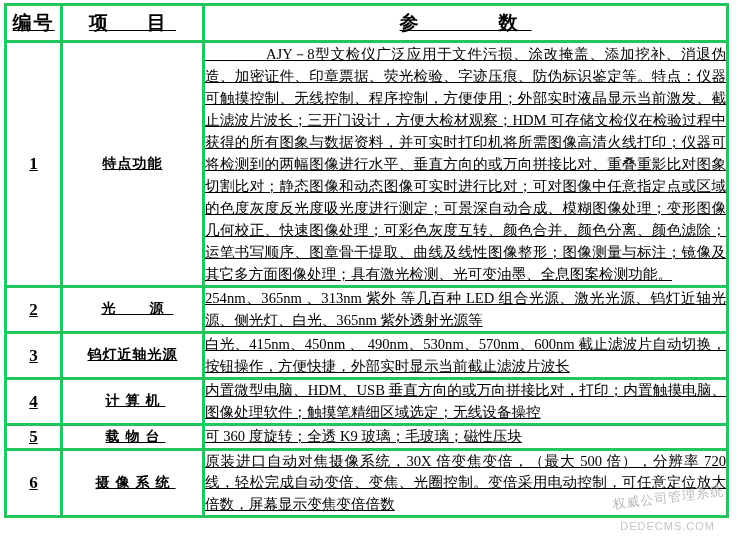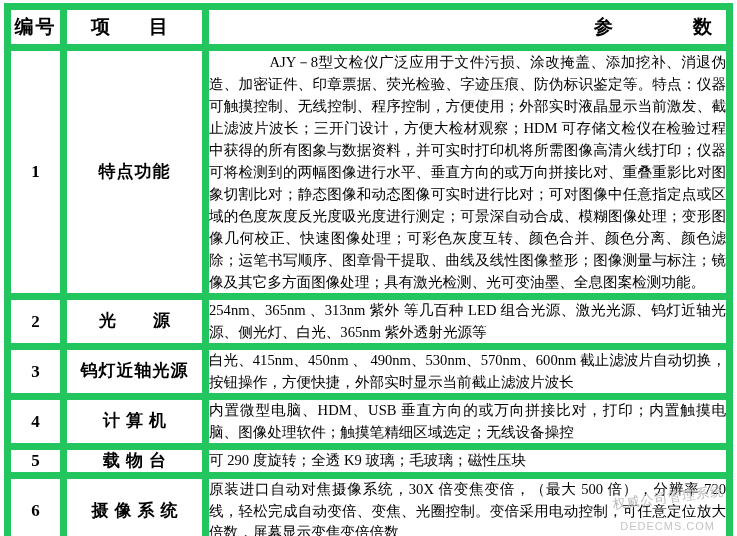--- a/index.html
+++ b/index.html
@@ -20,55 +20,55 @@
     left: 4px;
     top: 3px;
     width: 724px;
   }
   table.spec {
     border-collapse: collapse;
     width: 724px;
     table-layout: fixed;
   }
   table.spec td, table.spec th {
-    border: 7px solid #22c55e;
+    border: 3px solid #22c55e;
     vertical-align: middle;
     padding: 0;
+    text-decoration: underline;
   }
   .col-no   { width: 56px; }
   .col-item { width: 142px; }
   .col-par  { width: 524px; }
 
   .hdr {
     text-align: center;
     font-weight: bold;
     font-size: 19px;
     letter-spacing: 2px;
     height: 34px;
     line-height: 34px;
   }
   .hdr-par {
     letter-spacing: 14px;
     padding-left: 12px;
-    text-align: right;
   }
   .hdr-item {
     letter-spacing: 10px;
     padding-left: 8px;
     text-align: center;
   }
   .cell-no {
     text-align: center;
     font-weight: bold;
     font-size: 17px;
   }
   .cell-item {
     text-align: center;
     font-weight: bold;
-    font-size: 17px;
+    font-size: 14px;
     letter-spacing: 1px;
     padding: 2px 2px;
     line-height: 1.3;
   }
   .cell-item.sp2 { letter-spacing: 10px; padding-left: 10px; }
   .cell-item.sp3 { letter-spacing: 6px;  padding-left: 6px; }
   .cell-par {
     font-size: 14.6px;
     line-height: 21.5px;
     text-align: justify;
@@ -137,21 +137,21 @@
         <td class="cell-par">白光、415nm、450nm 、 490nm、530nm、570nm、600nm 截止滤波片自动切换，按钮操作，方便快捷，外部实时显示当前截止滤波片波长</td>
       </tr>
       <tr>
         <td class="cell-no">4</td>
         <td class="cell-item sp3">计算机</td>
         <td class="cell-par">内置微型电脑、HDM、USB 垂直方向的或万向拼接比对，打印；内置触摸电脑、图像处理软件；触摸笔精细区域选定；无线设备操控</td>
       </tr>
       <tr>
         <td class="cell-no">5</td>
         <td class="cell-item sp3">载物台</td>
-        <td class="cell-par">可 290 度旋转；全透 K9 玻璃；毛玻璃；磁性压块</td>
+        <td class="cell-par">可 360 度旋转；全透 K9 玻璃；毛玻璃；磁性压块</td>
       </tr>
       <tr>
         <td class="cell-no">6</td>
         <td class="cell-item sp3">摄像系统</td>
         <td class="cell-par">原装进口自动对焦摄像系统，30X 倍变焦变倍，（最大 500 倍），分辨率 720 线，轻松完成自动变倍、变焦、光圈控制。变倍采用电动控制，可任意定位放大倍数，屏幕显示变焦变倍倍数</td>
       </tr>
     </tbody>
   </table>
 </div>
 

